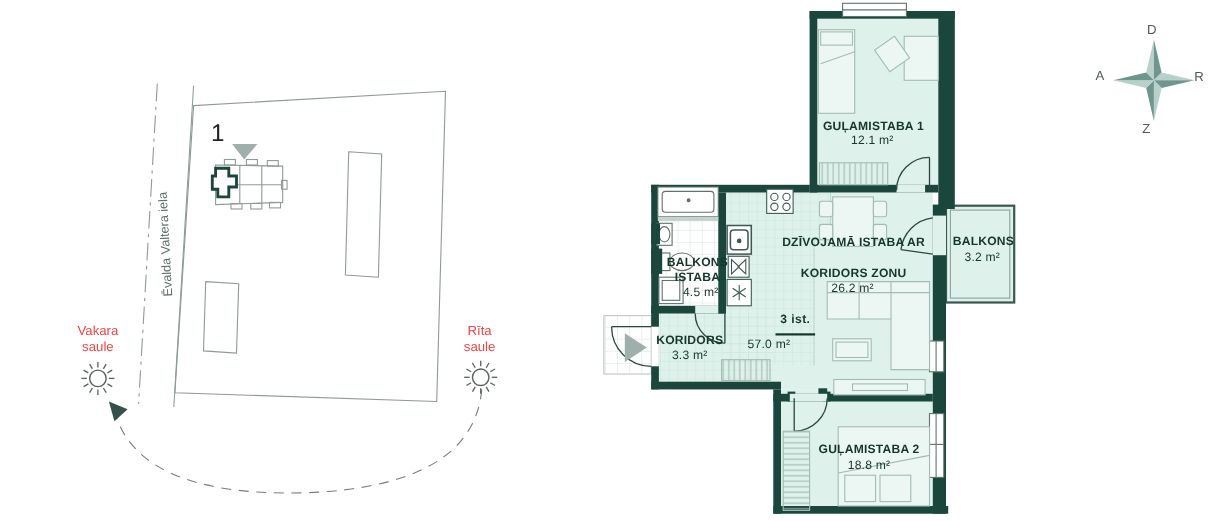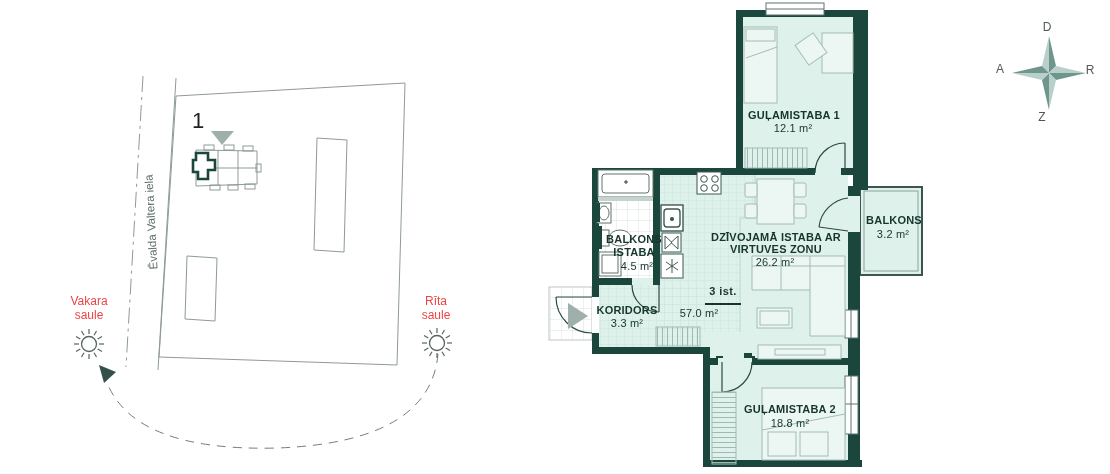--- a/index.html
+++ b/index.html
@@ -273,22 +273,22 @@
       </g>
       <rect x="592" y="203" width="8" height="19" fill="#1b463c" stroke="none"></rect>
       <rect x="592" y="226" width="10" height="23" fill="#1b463c" stroke="none"></rect>
     </g>
   </g>
 </svg>
 
 <div class="lbl" style="left:794px;top:109px">GUĻAMISTABA 1</div>
 <div class="lbl val" style="left:793px;top:122px">12.1 m²</div>
 
-<div class="lbl" style="left:776px;top:231px">DZĪVOJAMĀ ISTABA AR</div>
-<div class="lbl" style="left:776px;top:243px">VIRTUVES ZONU</div>
+<div class="lbl" style="left:776px;top:215px">DZĪVOJAMĀ ISTABA AR</div>
+<div class="lbl" style="left:776px;top:243px">KORIDORS ZONU</div>
 <div class="lbl val" style="left:775px;top:256px">26.2 m²</div>
 
 <div class="lbl total" style="left:723px;top:285px">3 ist.</div>
 <div class="rule" style="left:705px;top:303px;width:36px"></div>
 <div class="lbl val" style="left:699px;top:307px">57.0 m²</div>
 
 <div class="lbl" style="left:634px;top:233px">BALKONS</div>
 <div class="lbl" style="left:634px;top:246px">ISTABA</div>
 <div class="lbl val" style="left:637px;top:260px">4.5 m²</div>
 

